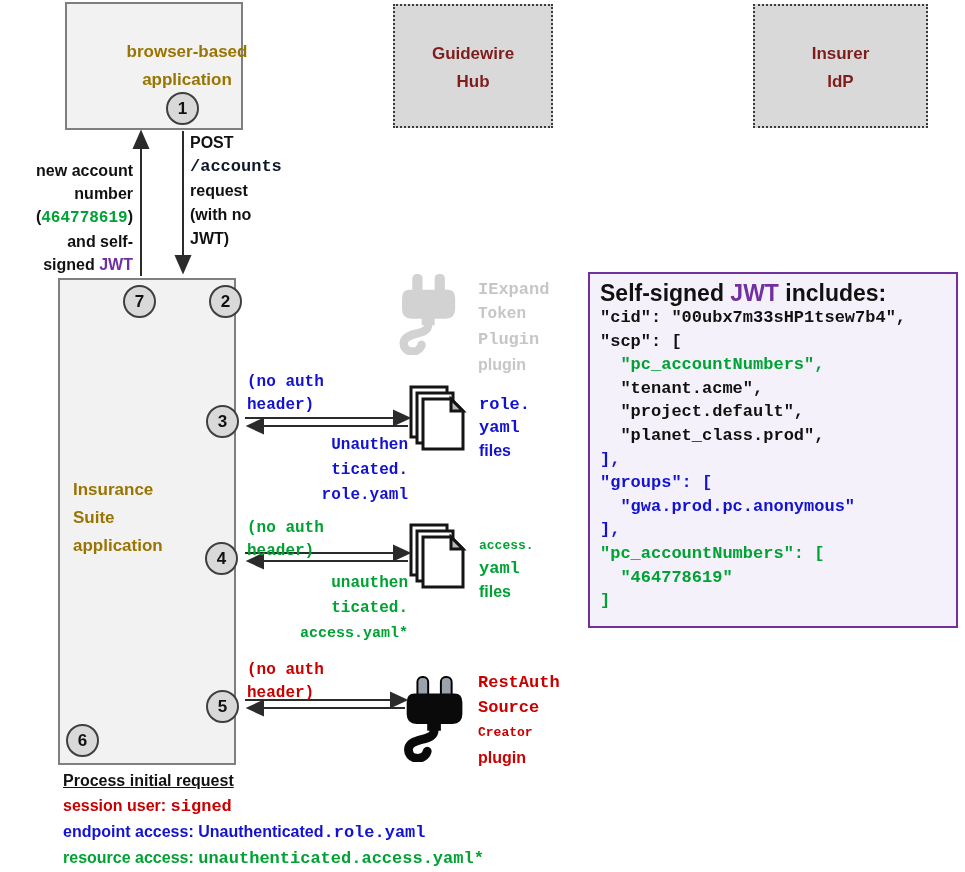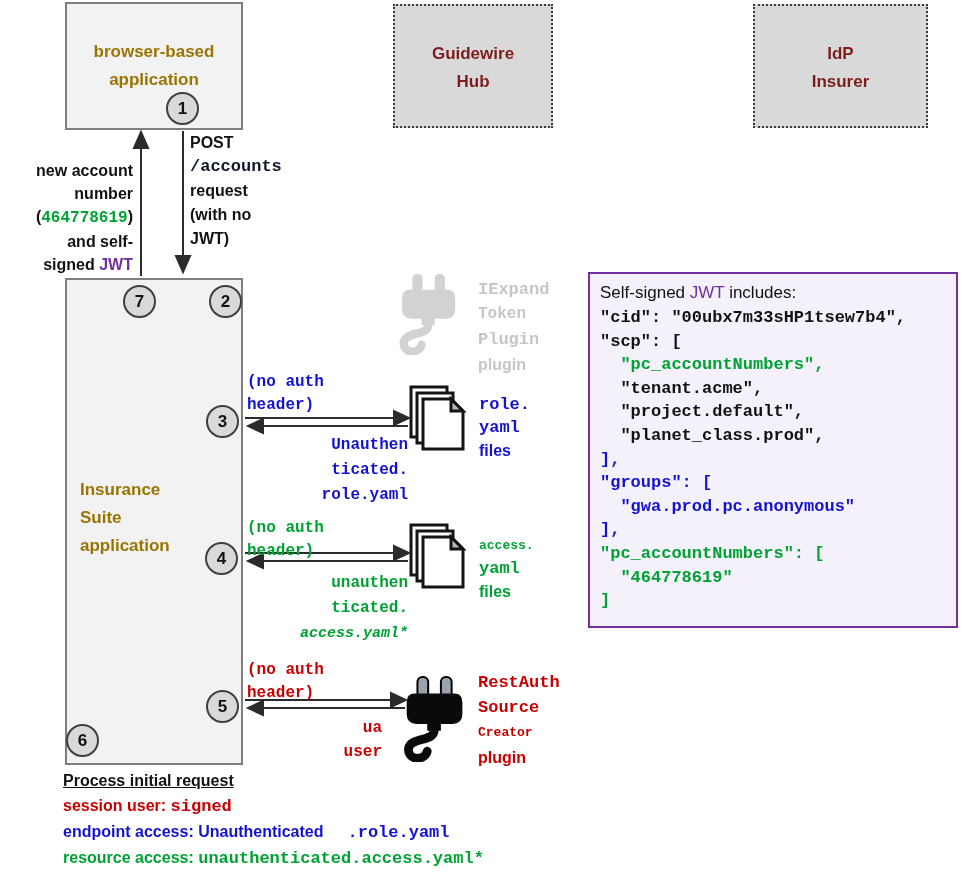--- a/index.html
+++ b/index.html
@@ -24,56 +24,56 @@
   .sans{font-family:"Liberation Sans",sans-serif;font-weight:bold;font-size:16px;color:#111;}
   .mono{font-family:"Liberation Mono","DejaVu Sans Mono",monospace;font-weight:bold;font-size:16px;white-space:pre;}
   .lh23 div{line-height:23px;}
   .lh24 div{line-height:24px;}
   .lh25 div{line-height:25px;}
   .tright{text-align:right;}
   .c-blue{color:var(--blue);} .c-green{color:var(--green);} .c-red{color:var(--red);}
   .c-purple{color:var(--purple);} .c-gray{color:var(--gray_text);}
   .jwtpanel{position:absolute;left:588px;top:272px;width:370px;height:356px;box-sizing:border-box;
             background:var(--jwt_fill);border:2px solid var(--purple);padding:6px 10px;}
-  .jwttitle{font-size:17px;font-weight:normal;color:#111;line-height:26px;}
+  .jwttitle{font-size:23px;font-weight:bold;color:#111;line-height:26px;}
   .jwtline{font-family:"Liberation Mono","DejaVu Sans Mono",monospace;font-weight:bold;
            font-size:17px;line-height:23.6px;white-space:pre;}
   .jwtline[data-color="black"]{color:#111;}
   .jwtline[data-color="blue"]{color:var(--blue);}
   .jwtline[data-color="green"]{color:var(--green);}
   svg.overlay{position:absolute;left:0;top:0;z-index:3;pointer-events:none;}
   .icon{position:absolute;z-index:2;}
 </style>
 </head>
 <body>
 
 <div class="stage">
 
   <div class="box solidbox" style="left:65px;top:2px;width:178px;height:128px;">
-    <div class="boxlabel olive" style="padding-top:34px;">
+    <div class="boxlabel olive" style="padding-top:34px;padding-left:33px;">
       <div>browser-based</div>
       <div>application</div>
     </div>
   </div>
 
   <div class="box dottedbox" style="left:393px;top:4px;width:160px;height:124px;">
     <div class="boxlabel whitetxt" style="padding-top:34px;">
       <div>Guidewire</div>
       <div>Hub</div>
     </div>
   </div>
 
   <div class="box dottedbox" style="left:753px;top:4px;width:175px;height:124px;">
     <div class="boxlabel whitetxt" style="padding-top:34px;">
+      <div>Insurer</div>
       <div>IdP</div>
-      <div>Insurer</div>
-    </div>
-  </div>
-
-  <div class="box solidbox" style="left:65px;top:278px;width:178px;height:487px;">
+    </div>
+  </div>
+
+  <div class="box solidbox" style="left:58px;top:278px;width:178px;height:487px;">
     <div class="abs olive" style="left:13px;top:196px;font-weight:bold;font-size:17px;line-height:28px;">
       <div>Insurance</div>
       <div>Suite</div>
       <div>application</div>
     </div>
   </div>
 
   <svg class="overlay" width="965" height="872" viewBox="0 0 965 872">
     <g stroke="#2b2b2b" stroke-width="2" fill="#2b2b2b">
 
@@ -194,60 +194,56 @@
     <div class="sans c-blue">files</div>
   </div>
 
   <div class="abs lh23 c-green" style="left:247px;top:517px;z-index:4;">
     <div class="mono">(no auth</div>
     <div class="mono">header)</div>
   </div>
   <div class="abs lh25 tright c-green" style="left:280px;top:571px;width:128px;z-index:4;">
     <div class="mono">unauthen</div>
     <div class="mono">ticated.</div>
-    <div class="mono" style="font-size:15px;font-style:italic;">access.yaml*</div>
+    <div class="mono" style="font-size:15px;">access.yaml*</div>
   </div>
   <svg class="icon" style="left:406px;top:523px;" width="62" height="72" viewBox="0 0 62 72">
     <g stroke="#141414" stroke-width="3" fill="#ffffff">
       <rect x="5" y="2" width="36" height="50"></rect>
       <rect x="11" y="8" width="36" height="50"></rect>
       <path d="M17 14 h28 l12 12 v38 h-40 z"></path>
       <path d="M45 14 l12 12 h-12 z" fill="#b9b9b9"></path>
     </g>
   </svg>
   <div class="abs lh23 c-green" style="left:479px;top:534px;z-index:4;">
     <div class="mono" style="font-size:13px;">access.</div>
     <div class="mono" style="font-size:17px;">yaml</div>
     <div class="sans c-green">files</div>
   </div>
 
   <div class="abs lh23 c-red" style="left:247px;top:659px;z-index:4;">
     <div class="mono">(no auth</div>
     <div class="mono">header)</div>
-  </div>
-  <div class="abs lh24 tright c-red" style="left:285px;top:716px;width:97px;z-index:4;">
-    <div class="mono">ua</div>
-    <div class="mono">user</div>
   </div>
   <svg class="icon" style="left:400px;top:676px;" width="72" height="86" viewBox="0 0 72 88">
     <g>
       <rect x="17" y="1" width="11" height="22" rx="5" fill="#9aa2ac" stroke="#000" stroke-width="2"></rect>
       <rect x="41" y="1" width="11" height="22" rx="5" fill="#9aa2ac" stroke="#000" stroke-width="2"></rect>
       <path d="M14 18 h41 q8 0 8 9 v12 q0 10 -10 10 h-37 q-10 0 -10 -10 v-12 q0 -9 8 -9 z" fill="#0a0a0a"></path>
       <rect x="27" y="47" width="14" height="9" fill="#0a0a0a"></rect>
       <path d="M34 54 C36 68 10 62 8 74 C6 86 24 88 27 77" stroke="#0a0a0a" stroke-width="9" fill="none" stroke-linecap="round"></path>
     </g>
   </svg>
   <div class="abs lh25 c-red" style="left:478px;top:670px;z-index:4;">
     <div class="mono" style="font-size:17px;">RestAuth</div>
     <div class="mono" style="font-size:17px;">Source</div>
     <div class="mono" style="font-size:13px;">Creator</div>
     <div class="sans c-red">plugin</div>
   </div>
 
   <div class="abs lh25" style="left:63px;top:768px;z-index:4;">
     <div class="sans" style="text-decoration:underline;">Process initial request</div>
     <div><span class="sans c-red">session user: </span><span class="mono c-red" style="font-size:17px;">signed</span></div>
-    <div><span class="sans c-blue">endpoint access: Unauthenticated</span><span class="mono c-blue" style="font-size:17px;padding-left:24px;">.role.yaml</span></div>
+    <div><span class="sans c-blue">endpoint access: Unauthenticated</span><span class="mono c-blue" style="font-size:17px;">.role.yaml</span></div>
     <div><span class="sans c-green">resource access: </span><span class="mono c-green" style="font-size:17px;">unauthenticated.access.yaml*</span></div>
   </div>
 
 </div>
 
 </body></html>

